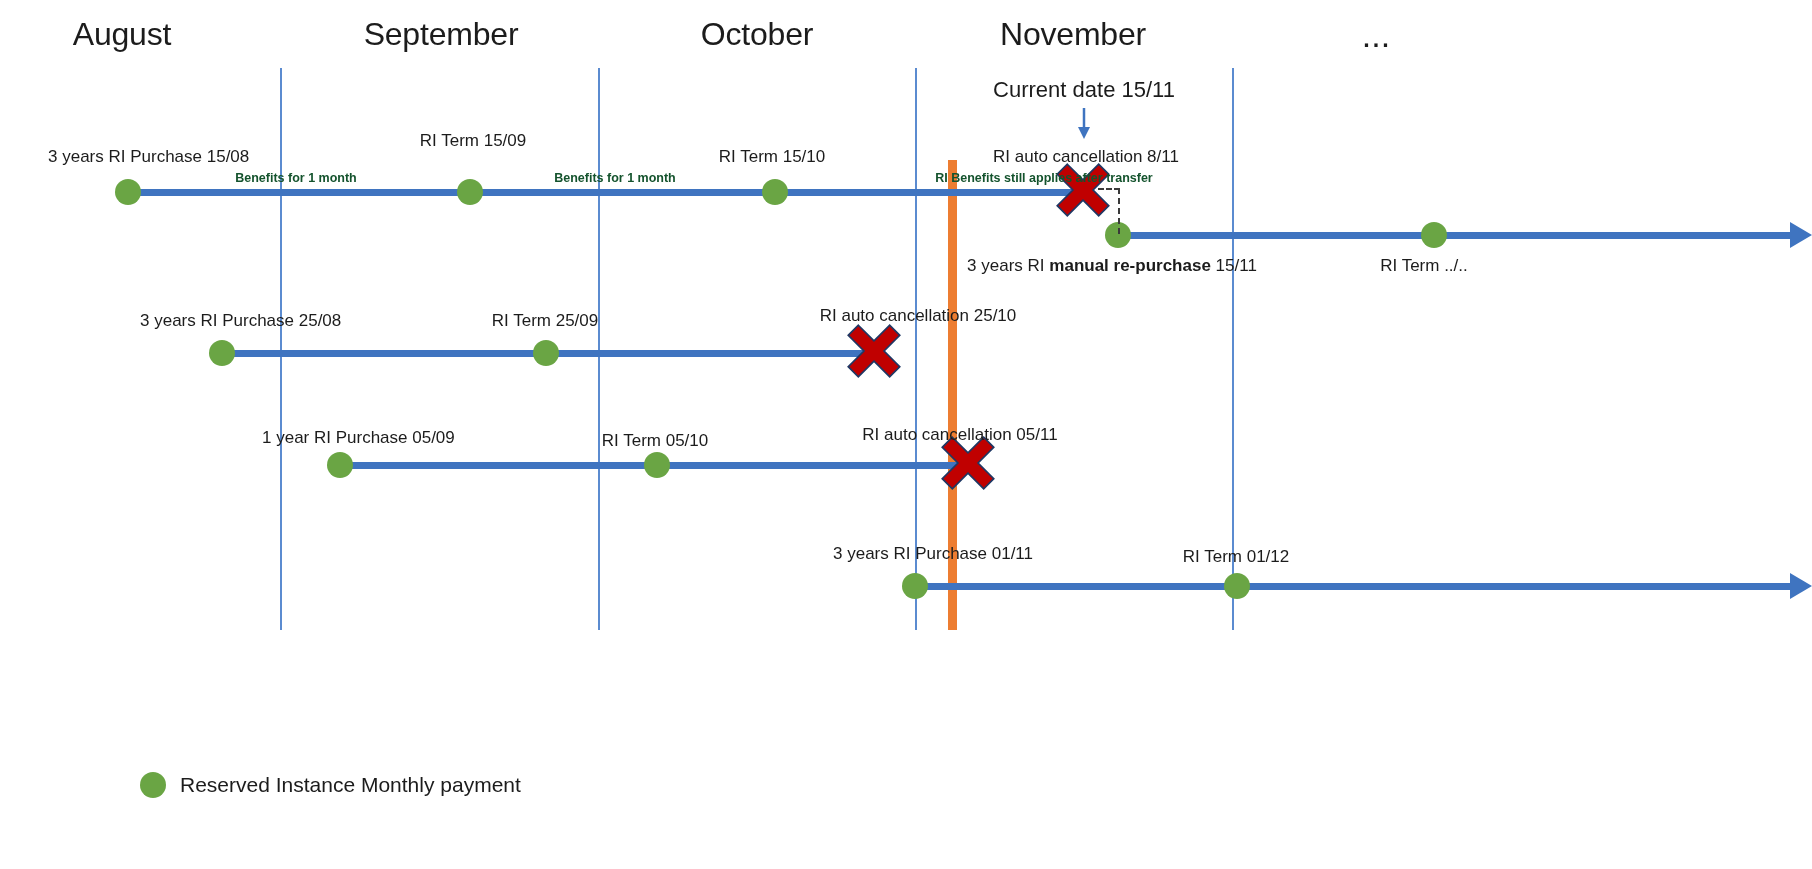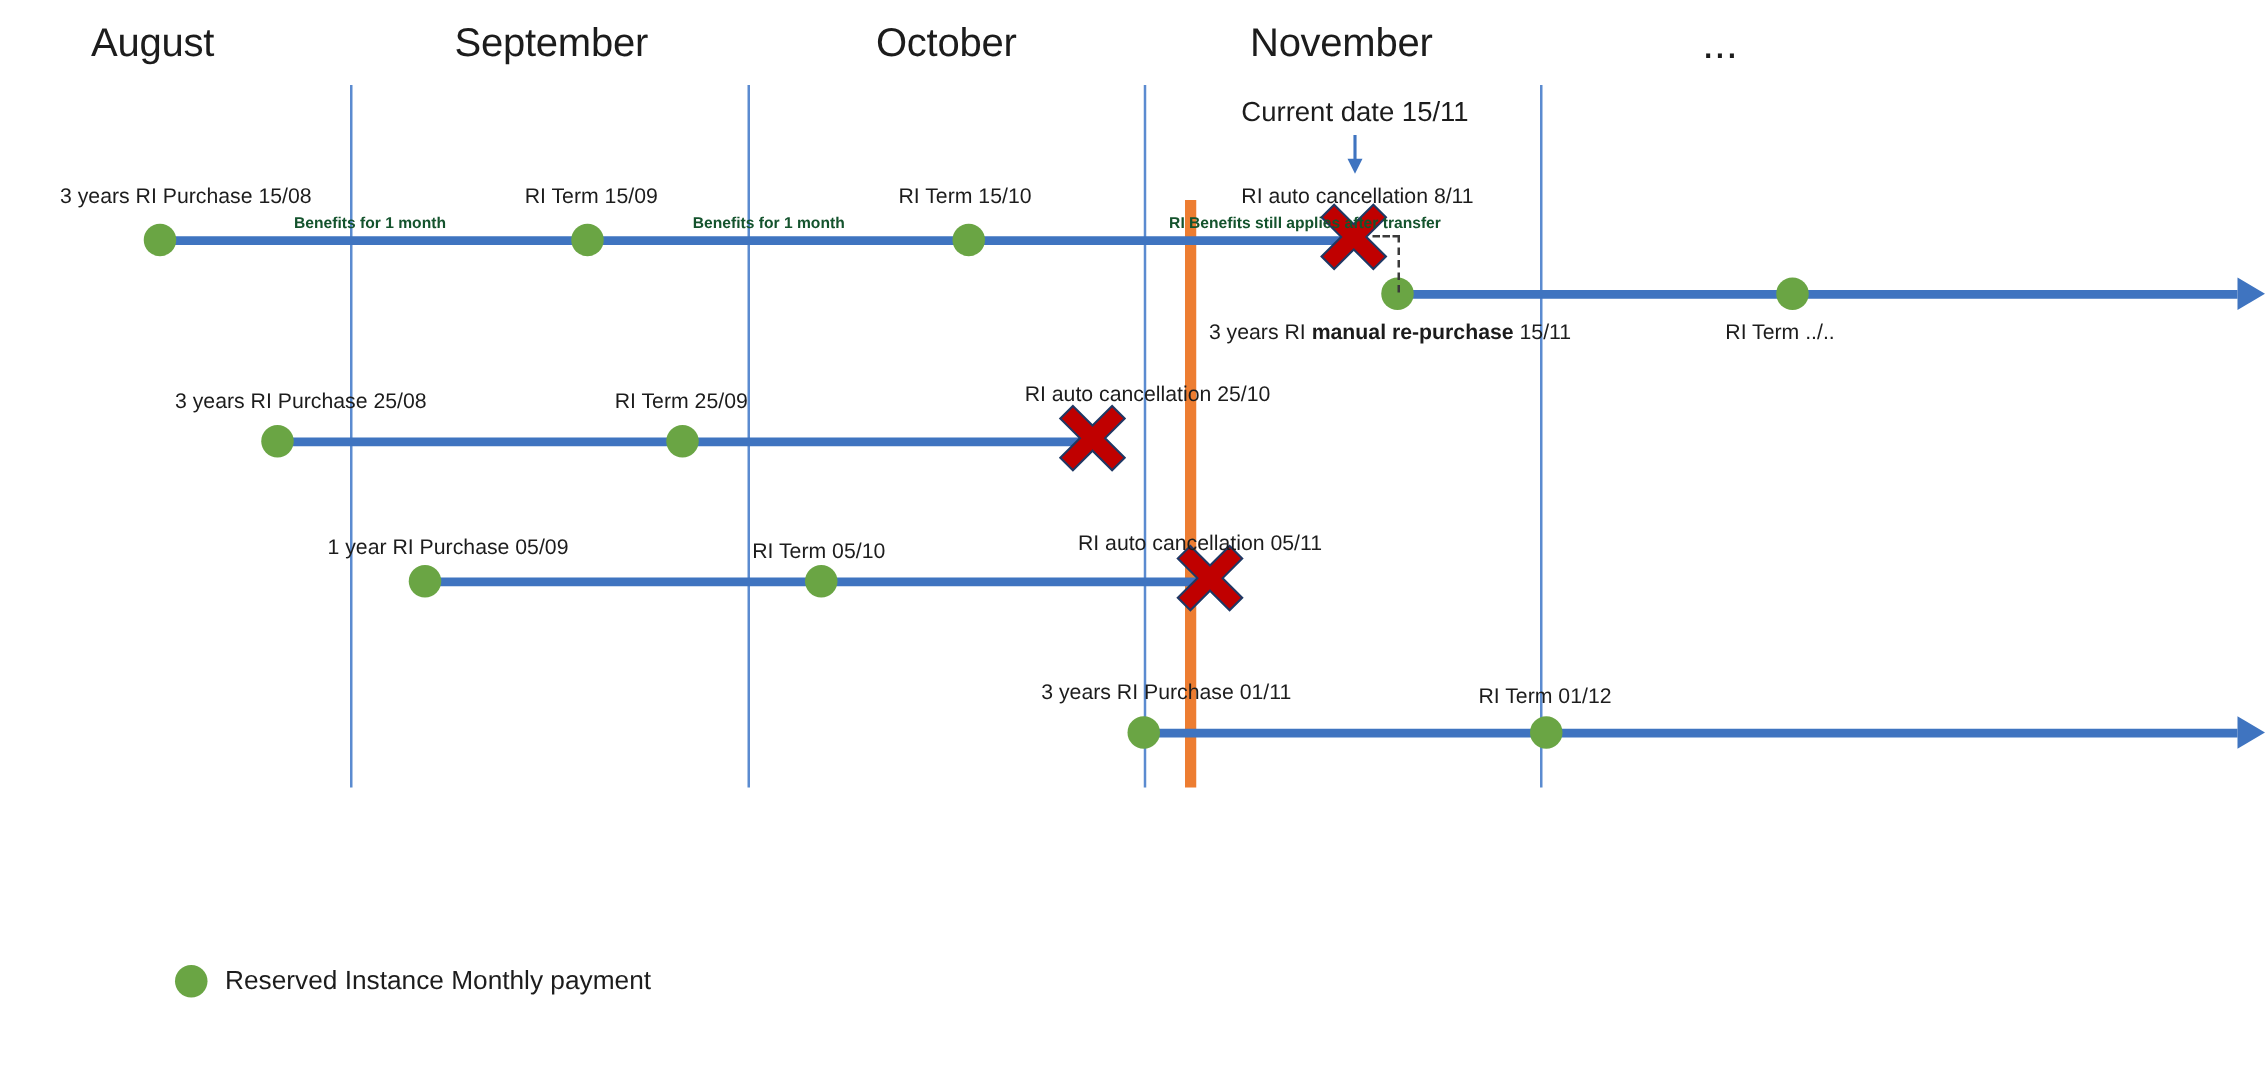--- a/index.html
+++ b/index.html
@@ -150,21 +150,21 @@
       </svg></div>
     <div class="tl-line" style="left: 128px; top: 189px; width: 959px;"></div>
     <div class="dot" style="left: 128px; top: 192px;"></div>
     <div class="dot" style="left: 470px; top: 192px;"></div>
     <div class="dot" style="left: 775px; top: 192px;"></div>
     <div class="xmark" style="left: 1083px; top: 192px;"><svg width="56" height="56" viewBox="0 0 100 100">
         <path d="M22 4 L50 32 L78 4 L96 22 L68 50 L96 78 L78 96 L50 68 L22 96 L4 78 L32 50 L4 22 Z" fill="#c00000" stroke="#1f3864" stroke-width="3"></path>
       </svg></div>
     <div class="lbl lbl-left" style="left: 48px; top: 146px;">3 years RI Purchase 15/08</div>
     <div class="lbl-small" style="left: 296px; top: 171px;">Benefits for 1 month</div>
-    <div class="lbl" style="left: 473px; top: 146px;">RI Term 15/09</div>
+    <div class="lbl" style="left: 473px; top: 130px;">RI Term 15/09</div>
     <div class="lbl-small" style="left: 615px; top: 171px;">Benefits for 1 month</div>
     <div class="lbl" style="left: 772px; top: 146px;">RI Term 15/10</div>
     <div class="lbl-small" style="left: 1044px; top: 171px;">RI Benefits still applies after transfer</div>
     <div class="lbl" style="left: 1086px; top: 146px;">RI auto cancellation 8/11</div>
     <div class="tl-line" style="left: 1118px; top: 232px; width: 672px;"></div>
     <div class="tl-arrow" style="left: 1790px; top: 222px;"></div>
     <div class="dot" style="left: 1118px; top: 235px;"></div>
     <div class="dot" style="left: 1434px; top: 235px;"></div>
     <div class="lbl" style="left: 1112px; top: 255px;">3 years RI <b>manual re-purchase</b> 15/11</div>
     <div class="lbl" style="left: 1424px; top: 255px;">RI Term ../..</div>

